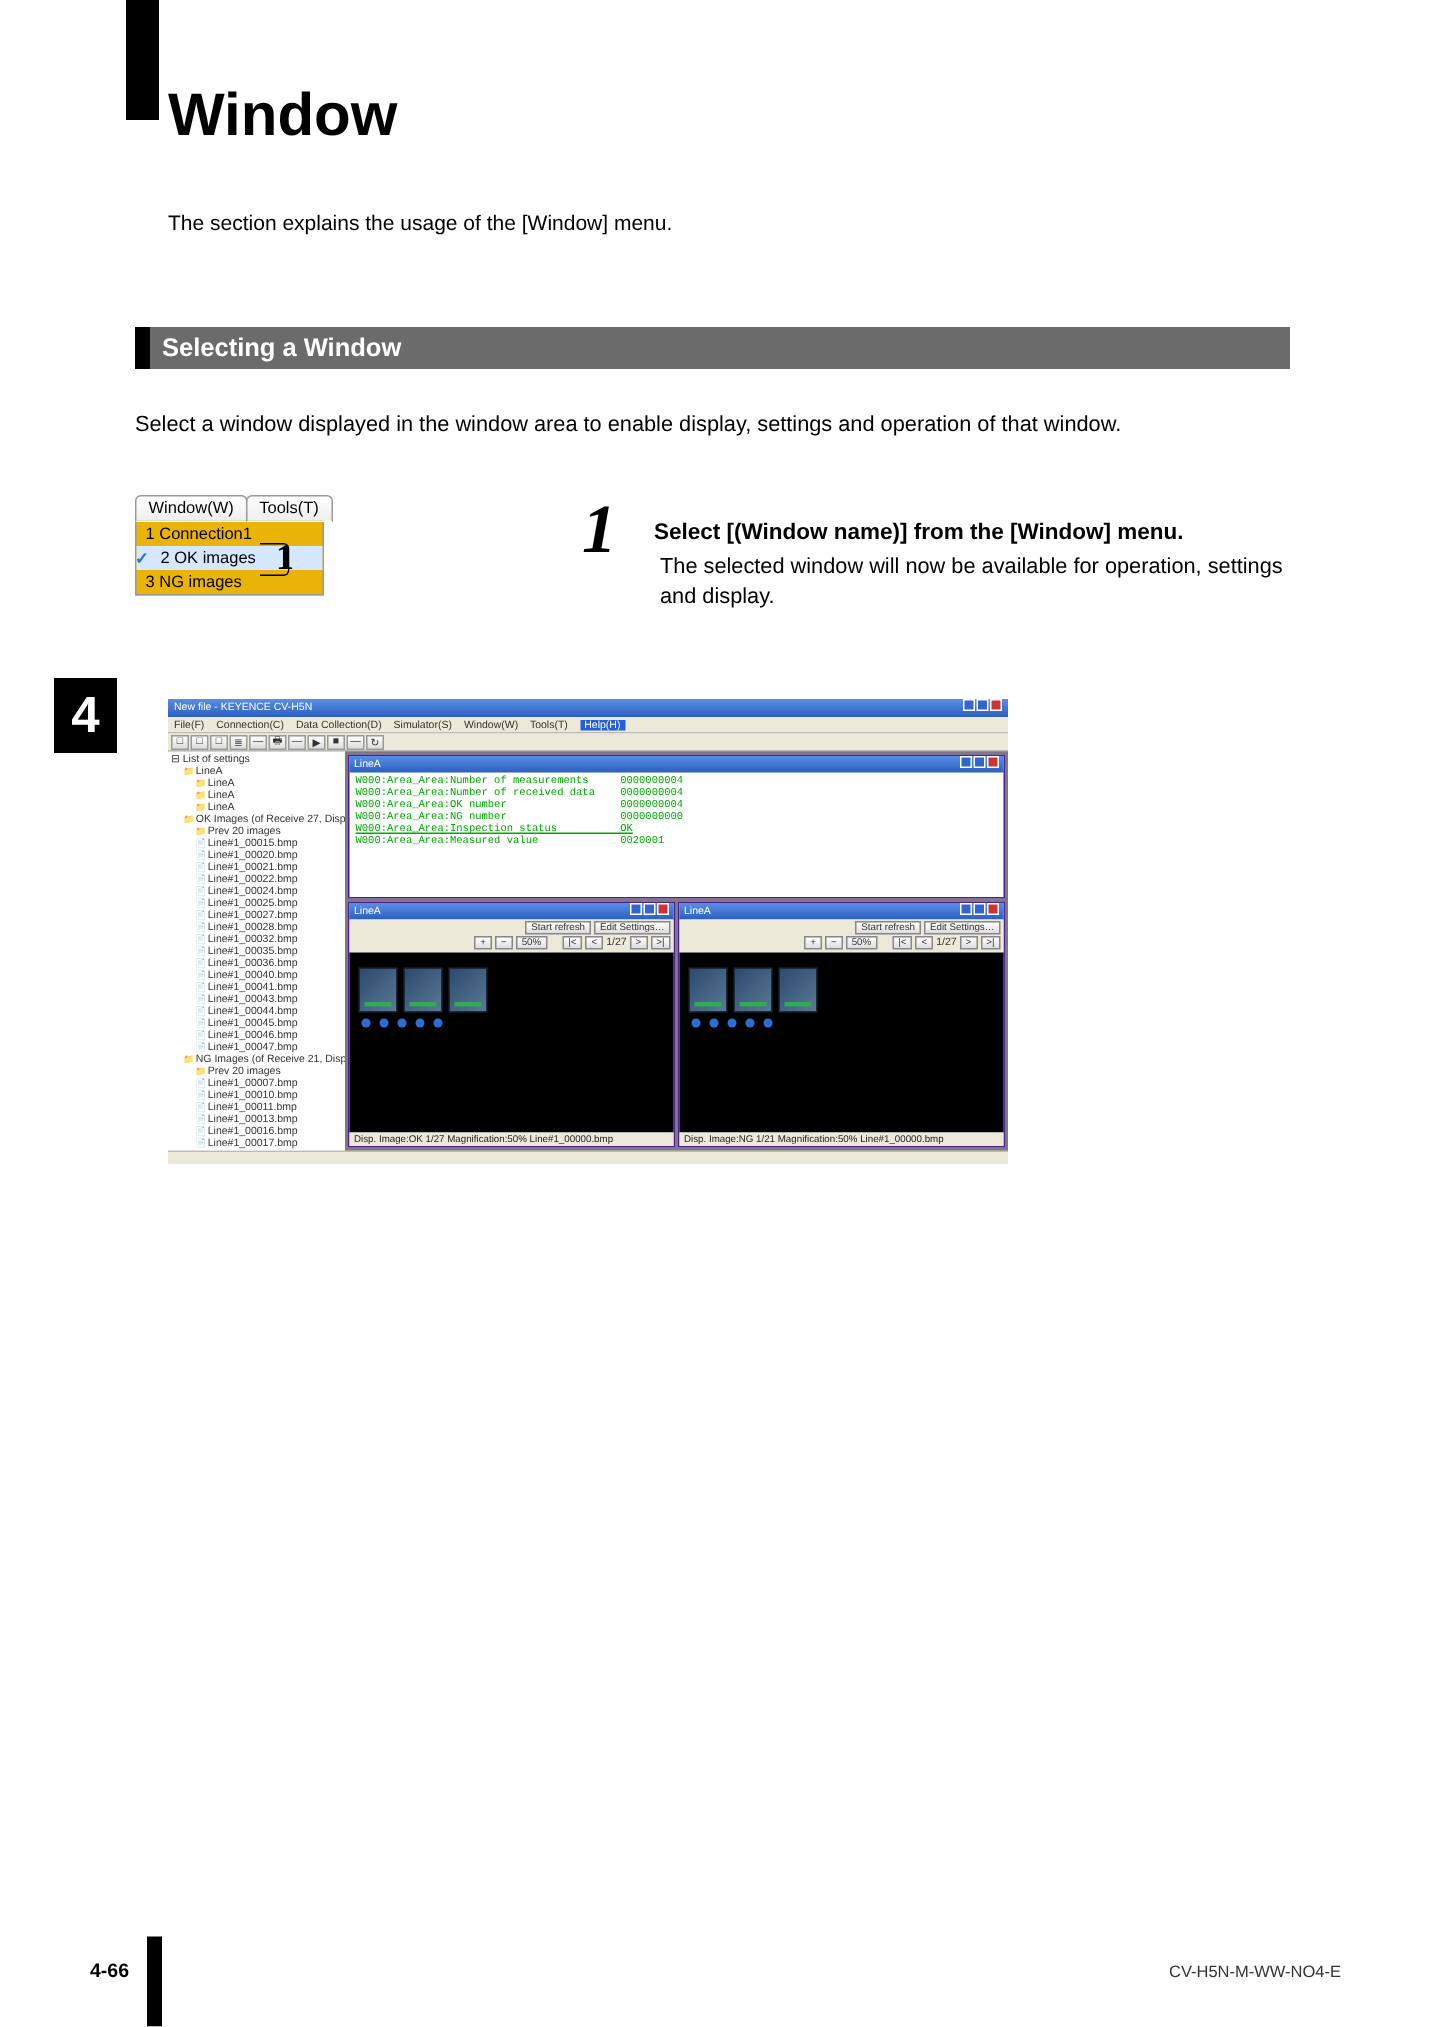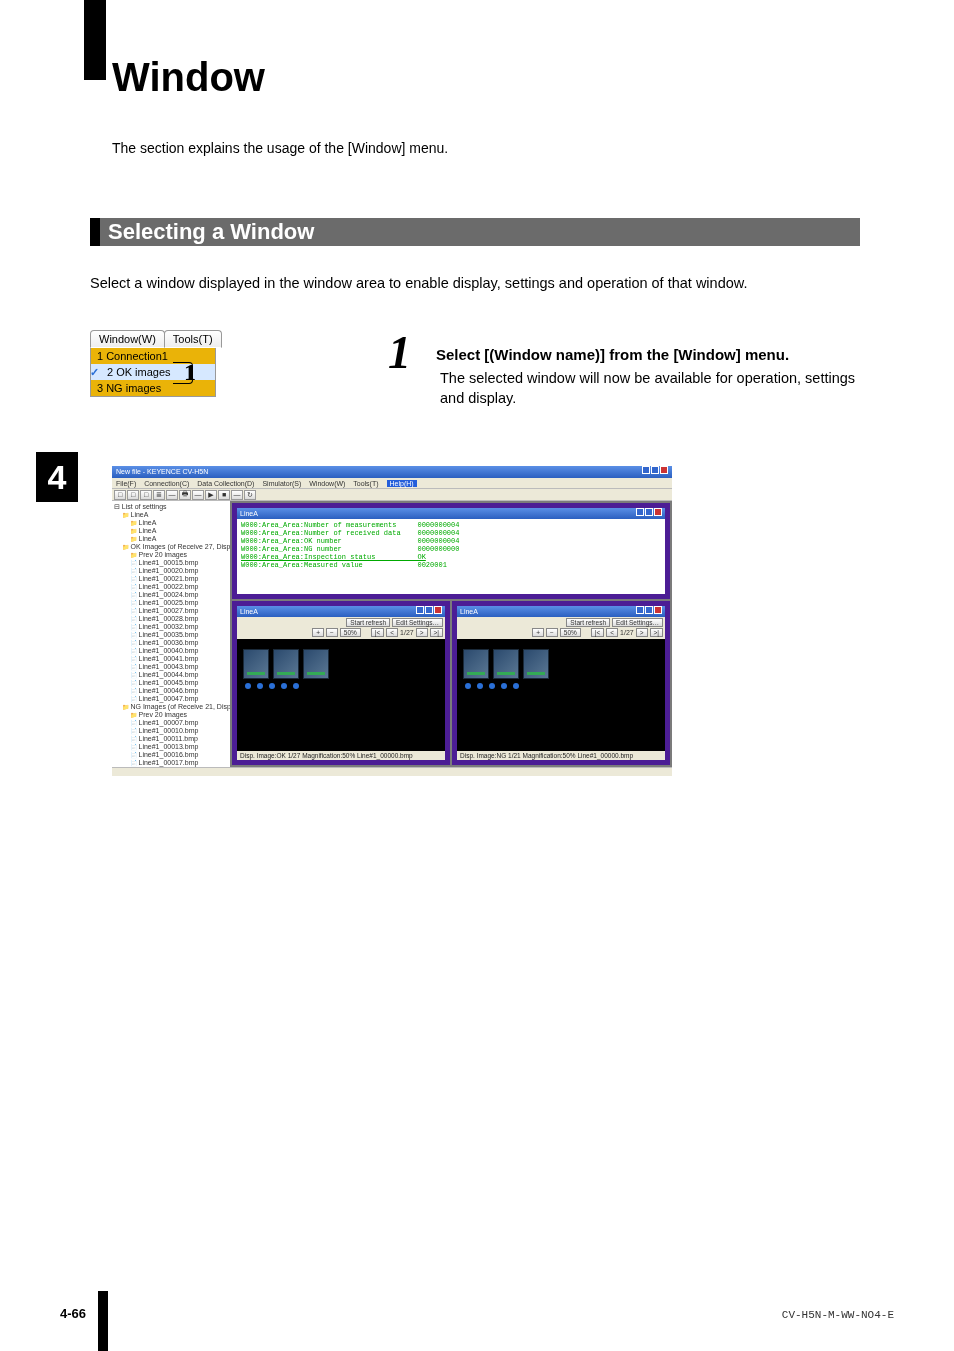--- a/index.html
+++ b/index.html
@@ -35,21 +35,21 @@
   .section-bar {
     position: absolute;
     left: 90px;
     top: 218px;
     width: 770px;
     height: 28px;
     background: #6b6b6b;
     border-left: 10px solid #000;
     color: #fff;
     font-weight: bold;
-    font-size: 22px;
+    font-size: 17px;
     line-height: 28px;
     padding-left: 8px;
   }
   .section-body {
     position: absolute;
     left: 90px;
     top: 275px;
     font-size: 14.5px;
   }
   .side-tab {
@@ -224,21 +224,21 @@
     grid-template-columns: 1fr 1fr;
     grid-template-rows: 96px 1fr;
     gap: 2px;
     padding: 2px;
     background: #7b7b7b;
   }
   .shot .pane {
     background: #fff;
     display: flex;
     flex-direction: column;
-    border: 5px solid #4c1d95;
+    border: 1px solid #4c1d95;
   }
   .shot .pane .ptitle {
     height: 11px;
     background: linear-gradient(#5a8fe6,#2b5fc0);
     color: #fff;
     padding: 0 3px;
     display:flex;
     justify-content:space-between;
     line-height:11px;
   }
@@ -281,21 +281,20 @@
     width: 10px;
     height: 60px;
     background: #000;
   }
   .footer-right {
     position: absolute;
     bottom: 30px;
     right: 60px;
     font-size: 11px;
     color: #333;
-    font-family: Liberation Mono, monospace;
   }
 </style>
 </head>
 <body>
 
 <div class="vbar-top"></div>
 <h1 class="page-title">Window</h1>
 <p class="intro">The section explains the usage of the [Window] menu.</p>
 
 <div class="section-bar">Selecting a Window</div>

